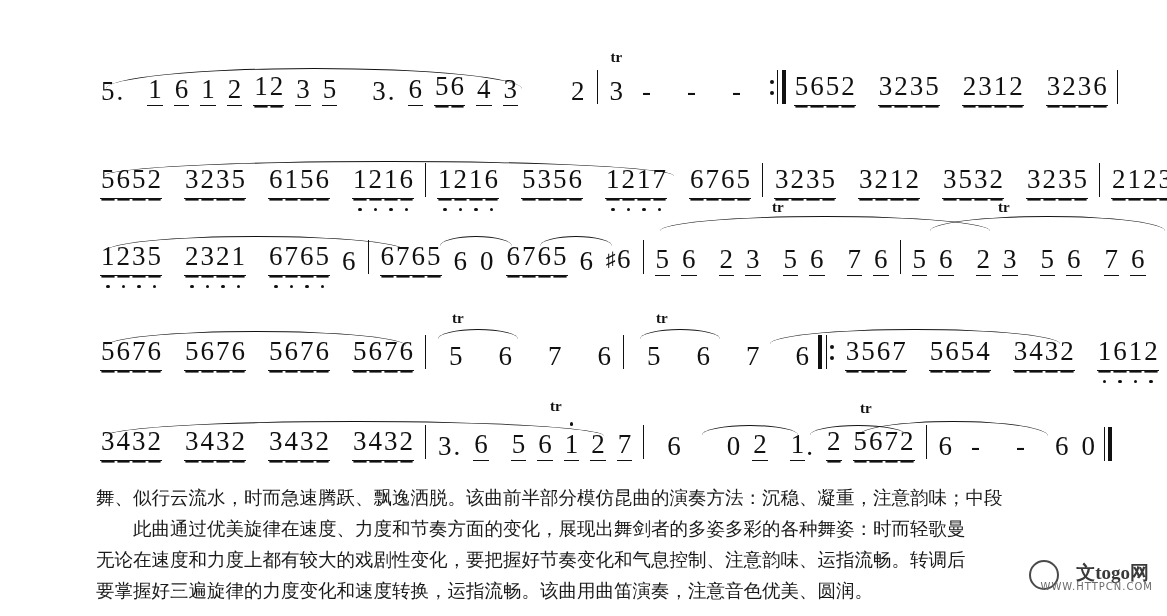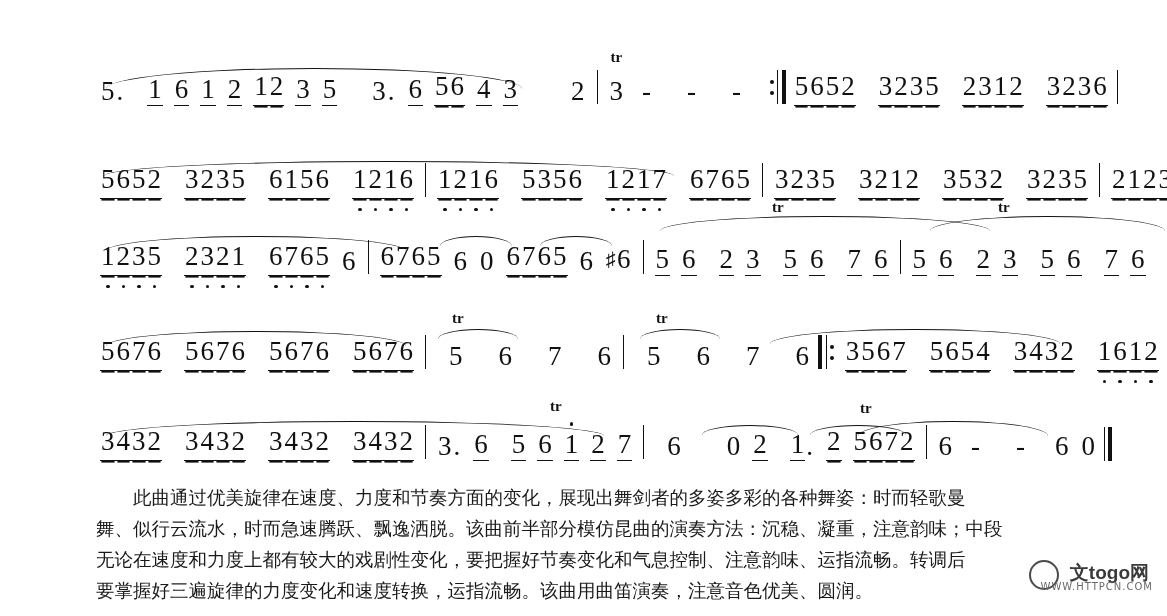--- a/index.html
+++ b/index.html
@@ -166,21 +166,21 @@
     line-height: 31px;
     color: #1a1a1a;
     text-align: justify;
   }
   .notes-text p { margin: 0; }
   .indent { display: inline-block; width: 37px; }
   .wm-text {
     position: absolute;
     right: 18px;
     bottom: 30px;
-    font-family: Liberation Sans, sans-serif;
+    font-family: Liberation Serif, serif;
     font-size: 19px;
     font-weight: bold;
     color: #3a3a3a;
   }
   .wm-sub {
     position: absolute;
     right: 14px;
     bottom: 24px;
     font-family: "DejaVu Sans", sans-serif;
     font-size: 10px;
@@ -532,21 +532,21 @@
       <span class="num sp">0</span>
     </span>
     <span class="endbar">
       <span class="thinb"></span>
         <span class="thickb"></span>
     </span>
   </div>
 </div>
 
 <div class="notes-text">
+  <p><span>舞、似行云流水，时而急速腾跃、飘逸洒脱。该曲前半部分模仿昆曲的演奏方法：沉稳、凝重，注意韵味；中段</span></p>
   <p><span class="indent"></span><span>此曲通过优美旋律在速度、力度和节奏方面的变化，展现出舞剑者的多姿多彩的各种舞姿：时而轻歌曼</span></p>
-  <p><span>舞、似行云流水，时而急速腾跃、飘逸洒脱。该曲前半部分模仿昆曲的演奏方法：沉稳、凝重，注意韵味；中段</span></p>
   <p><span>无论在速度和力度上都有较大的戏剧性变化，要把握好节奏变化和气息控制、注意韵味、运指流畅。转调后</span></p>
   <p><span>要掌握好三遍旋律的力度变化和速度转换，运指流畅。该曲用曲笛演奏，注意音色优美、圆润。</span></p>
 </div>
 
 <div class="wm-circle"></div>
 <div class="wm-text">文togo网</div>
 <div class="wm-sub">WWW.HTTPCN.COM</div>
 
 </body></html>

